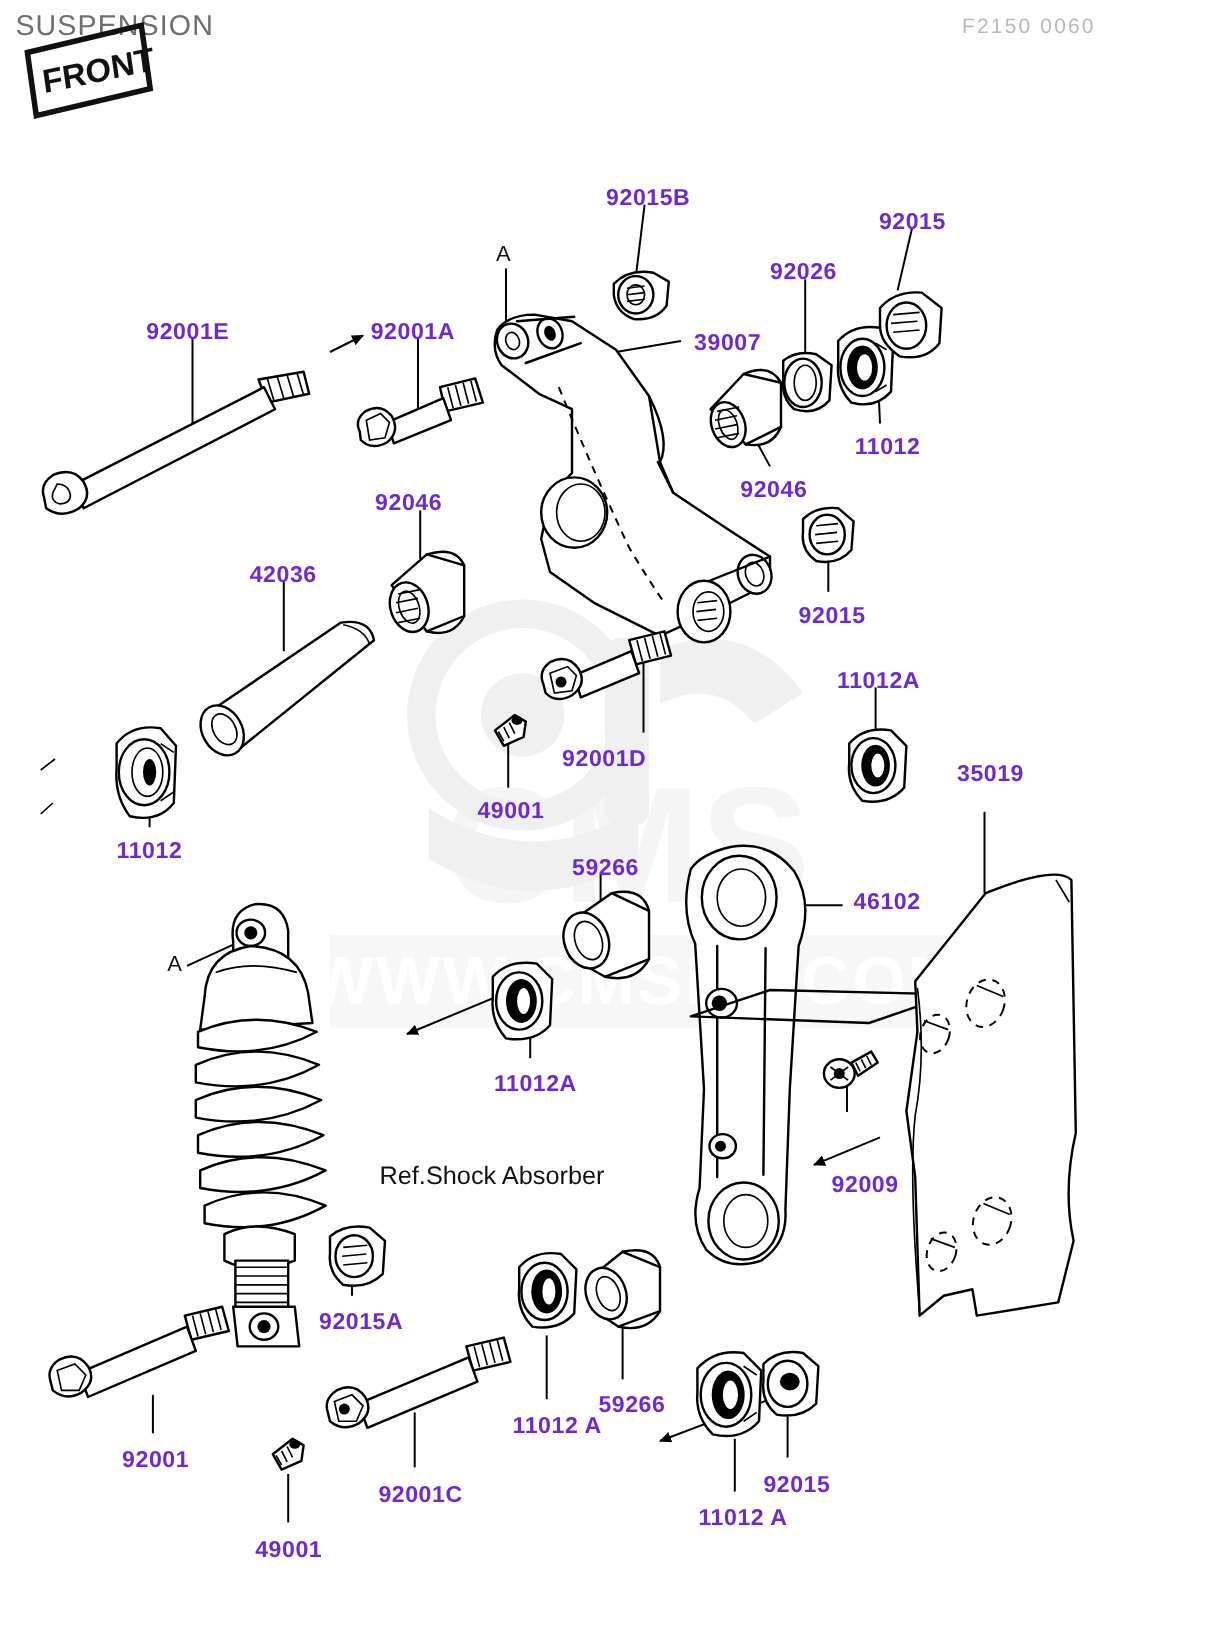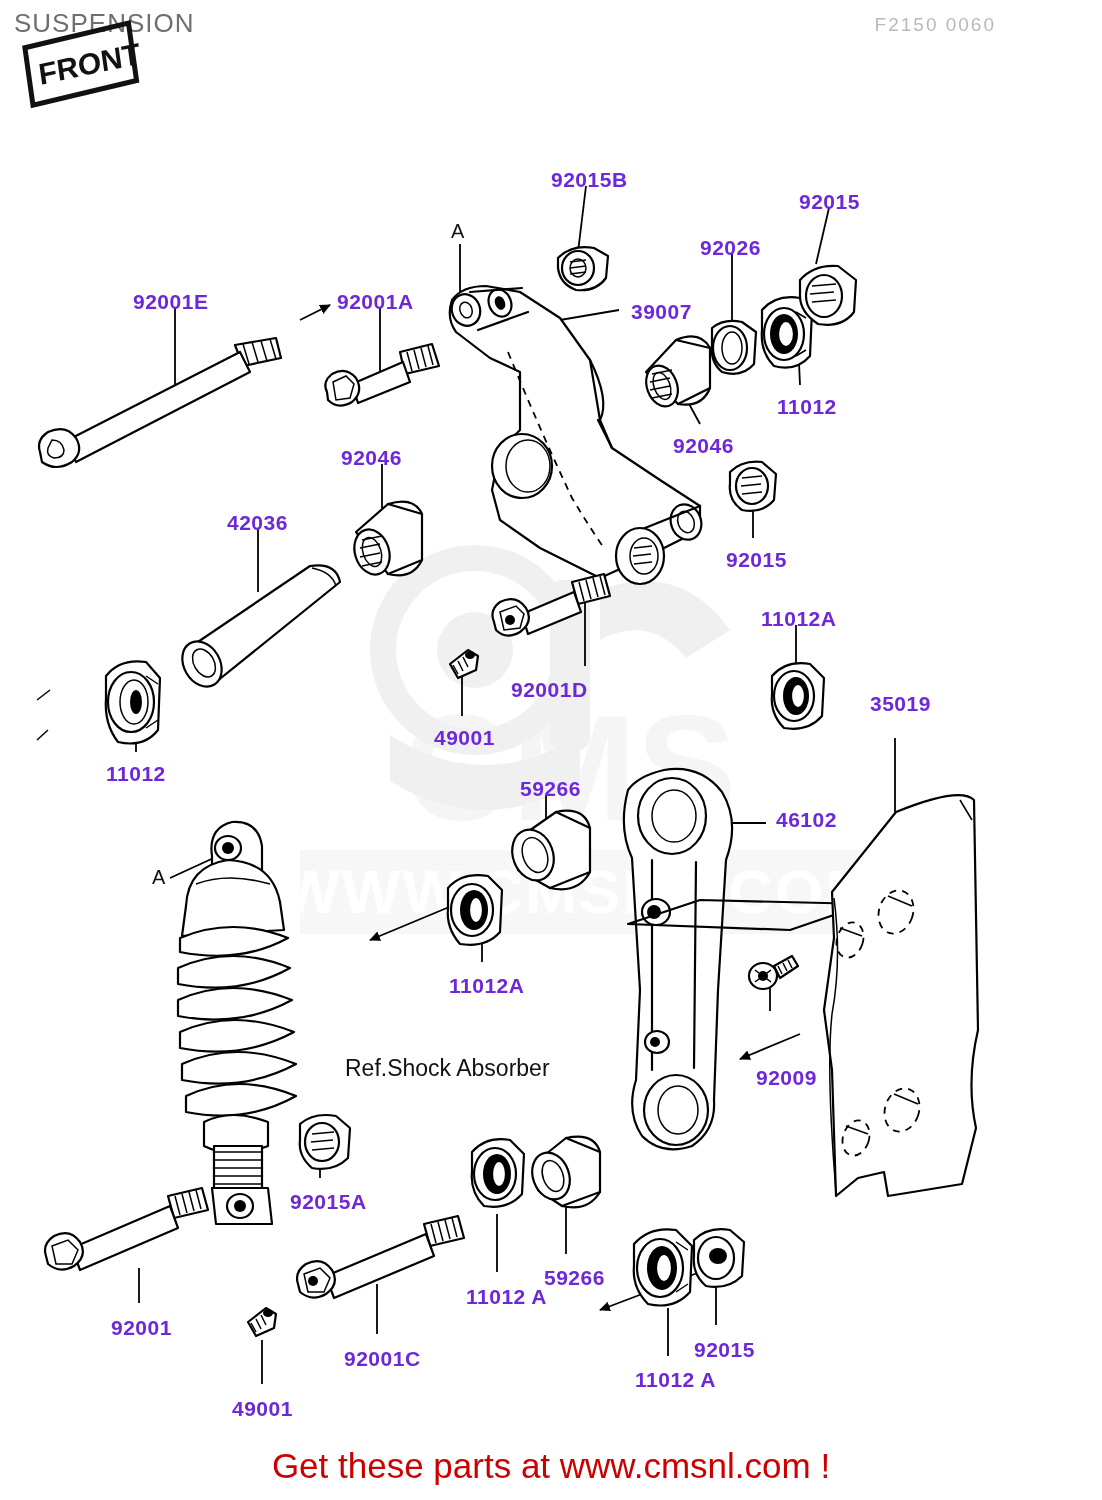--- a/index.html
+++ b/index.html
@@ -422,15 +422,14 @@
   <div class="pn" style="left:544px;top:1266px;">59266</div>
   <div class="pn" style="left:466px;top:1285px;">11012 A</div>
   <div class="pn" style="left:111px;top:1316px;">92001</div>
   <div class="pn" style="left:344px;top:1347px;text-align:center;">92001C</div>
   <div class="pn" style="left:694px;top:1338px;">92015</div>
   <div class="pn" style="left:635px;top:1368px;">11012 A</div>
   <div class="pn" style="left:232px;top:1397px;">49001</div>
 
   <div class="refl" style="left:345px;top:1055px;">Ref.Shock Absorber</div>
 
-  <div class="footer">Get these parts at www.cmsnl.com !</div>
 
 </div>
 
 </body></html>

